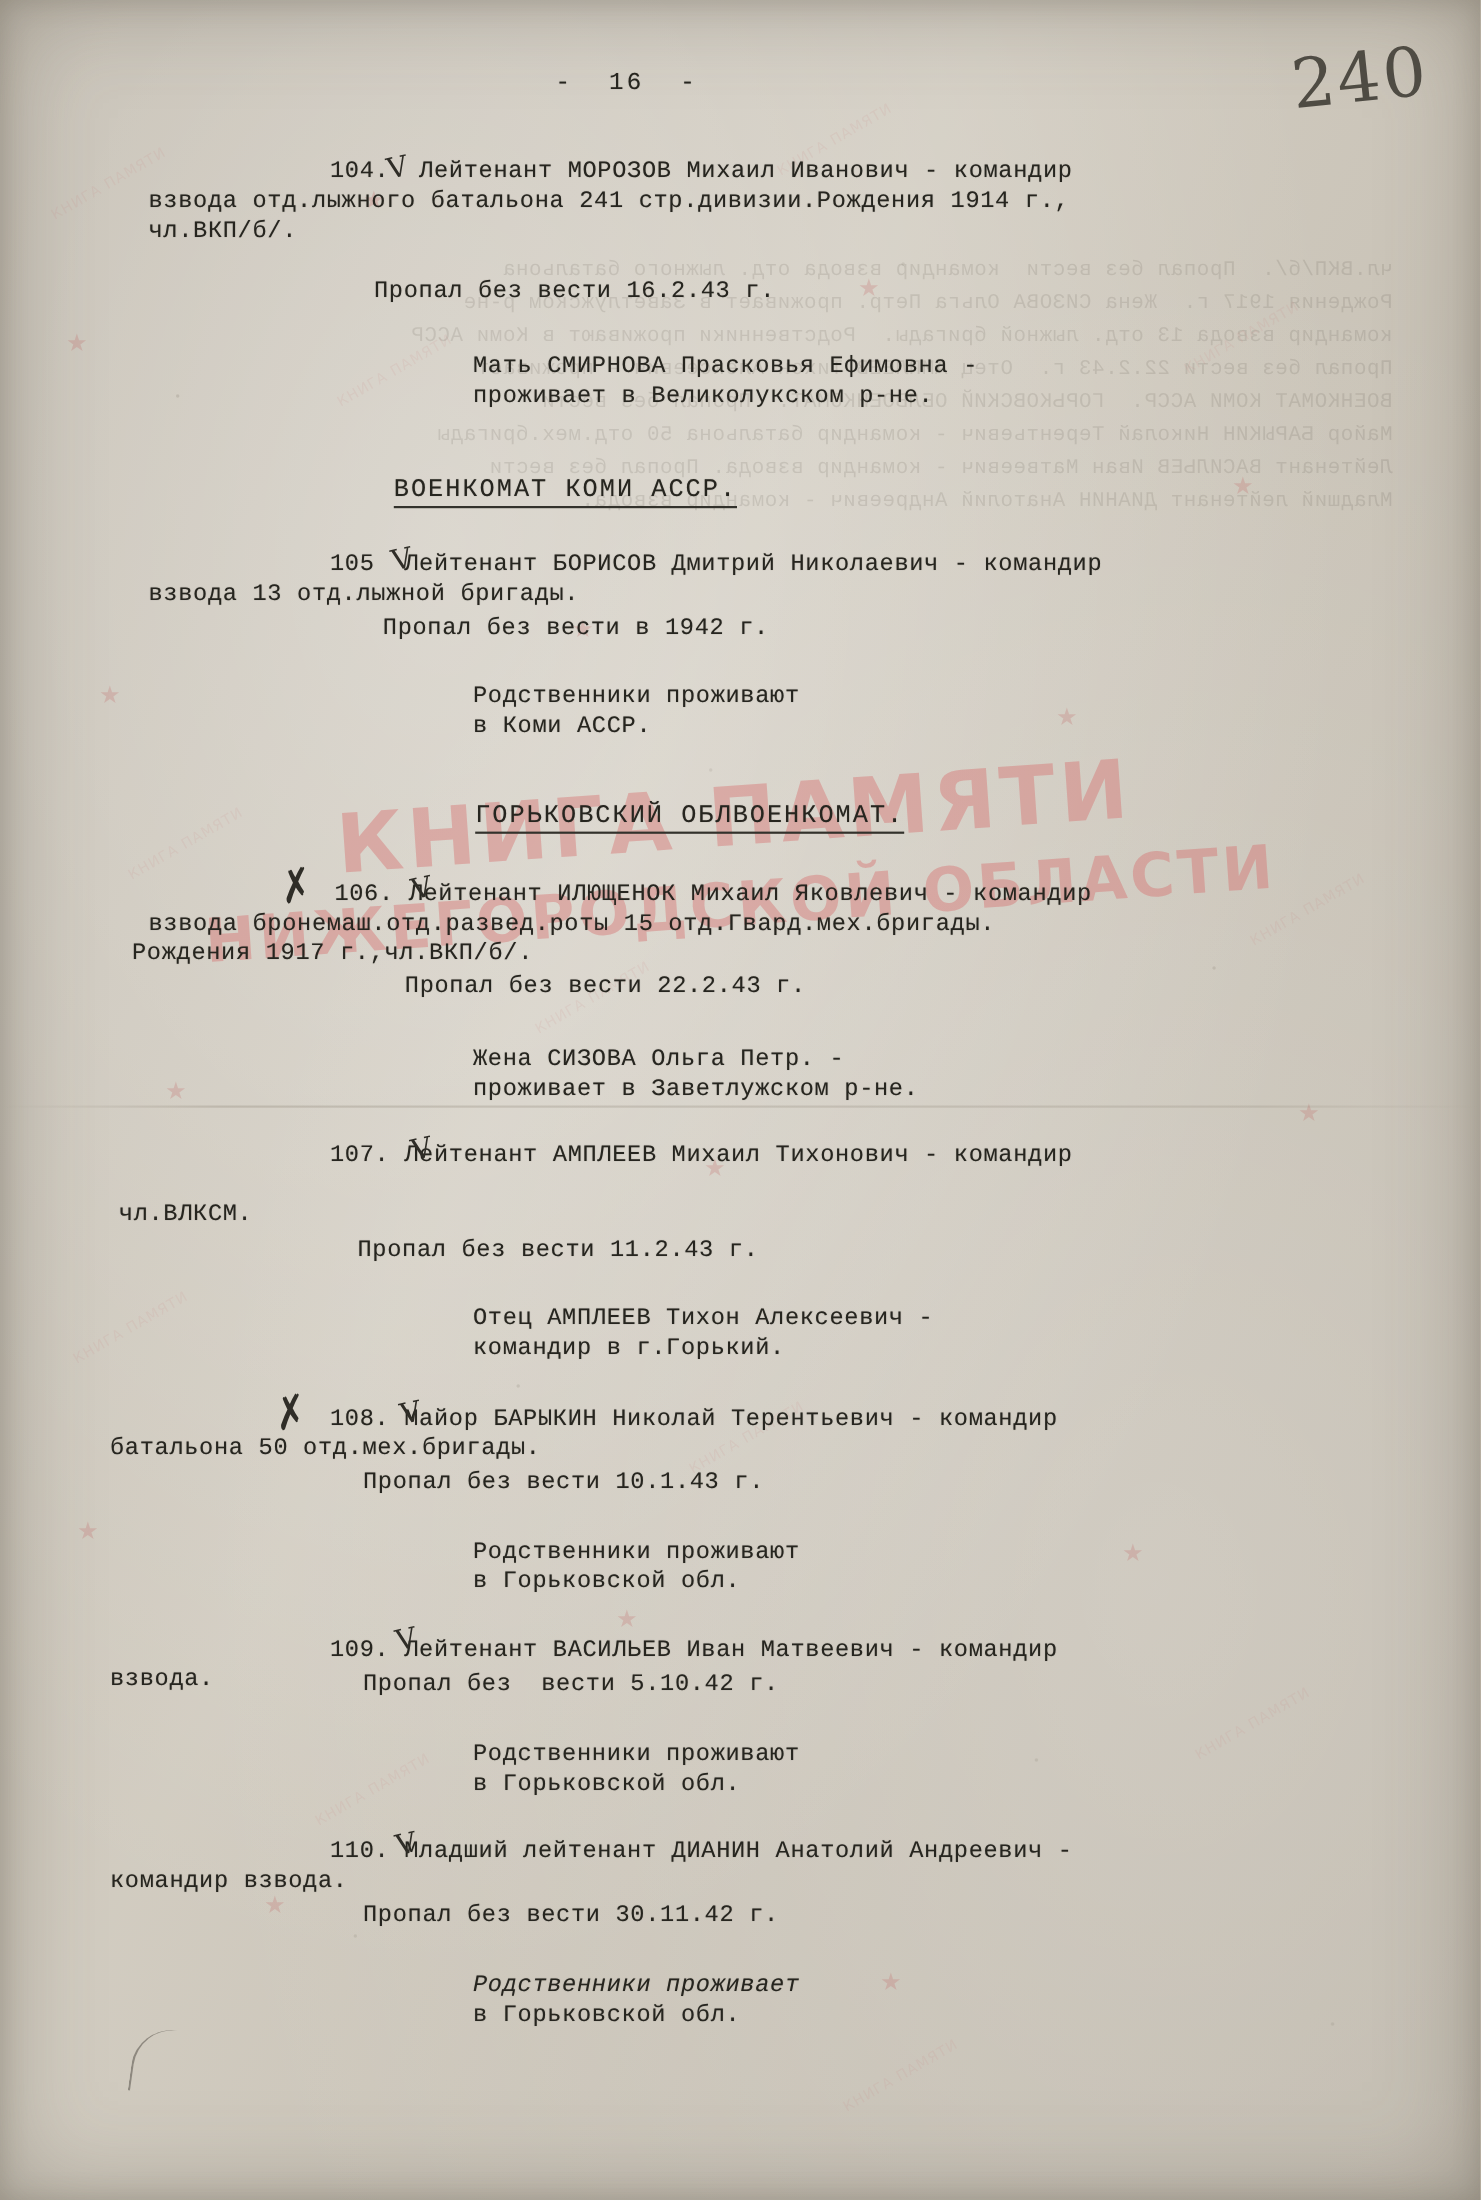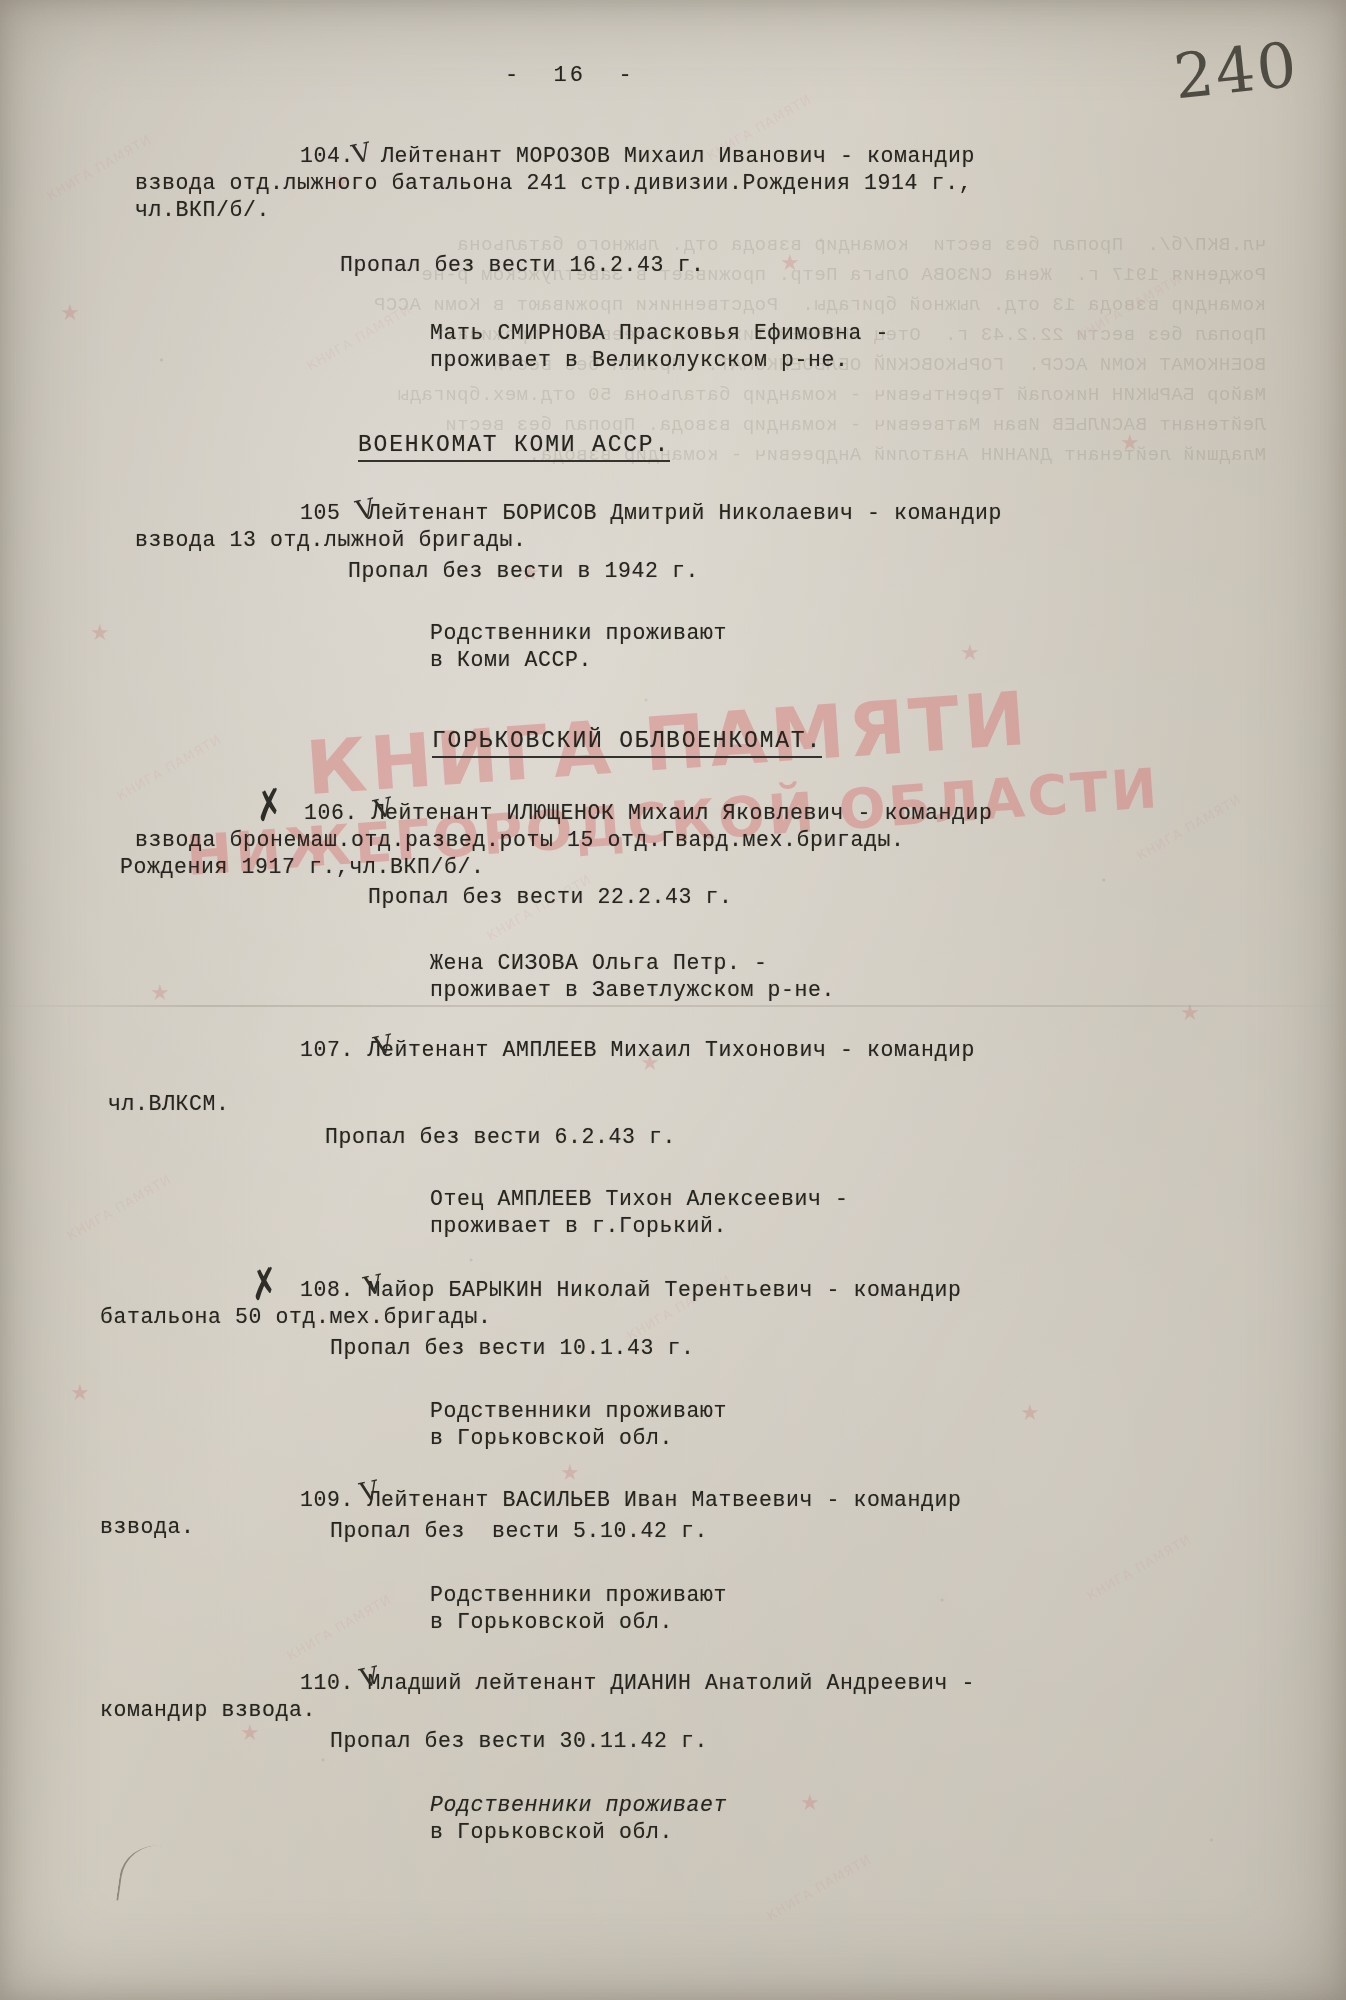--- a/index.html
+++ b/index.html
@@ -265,23 +265,23 @@
     <div class="t" style="left:135px; top:827px;">взвода бронемаш.отд.развед.роты 15 отд.Гвард.мех.бригады.</div>
     <div class="t" style="left:120px; top:854px;">Рождения 1917 г.,чл.ВКП/б/.</div>
     <div class="t" style="left:368px; top:884px;">Пропал без вести 22.2.43 г.</div>
     <div class="t" style="left:430px; top:950px;">Жена СИЗОВА Ольга Петр. -</div>
     <div class="t" style="left:430px; top:977px;">проживает в Заветлужском р-не.</div>
     <span class="mark-check" style="left:374px; top:793px;">V</span>
     <span class="mark-x" style="left:255px; top:785px;">✗</span>
 
     <div class="t" style="left:300px; top:1037px;">107. Лейтенант АМПЛЕЕВ Михаил Тихонович - командир</div>
     <div class="t" style="left:108px; top:1091px;">чл.ВЛКСМ.</div>
-    <div class="t" style="left:325px; top:1124px;">Пропал без вести 6.2.43 г.</div>
+    <div class="t" style="left:325px; top:1124px;">Пропал без вести 11.2.43 г.</div>
     <div class="t" style="left:430px; top:1186px;">Отец АМПЛЕЕВ Тихон Алексеевич -</div>
-    <div class="t" style="left:430px; top:1213px;">проживает в г.Горький.</div>
+    <div class="t" style="left:430px; top:1213px;">командир в г.Горький.</div>
     <span class="mark-check" style="left:374px; top:1030px;">V</span>
 
     <div class="t" style="left:300px; top:1277px;">108. Майор БАРЫКИН Николай Терентьевич - командир</div>
     <div class="t" style="left:100px; top:1304px;">батальона 50 отд.мех.бригады.</div>
     <div class="t" style="left:330px; top:1335px;">Пропал без вести 10.1.43 г.</div>
     <div class="t" style="left:430px; top:1398px;">Родственники проживают</div>
     <div class="t" style="left:430px; top:1425px;">в Горьковской обл.</div>
     <span class="mark-check" style="left:364px; top:1270px;">V</span>
     <span class="mark-x" style="left:250px; top:1264px;">✗</span>
 

